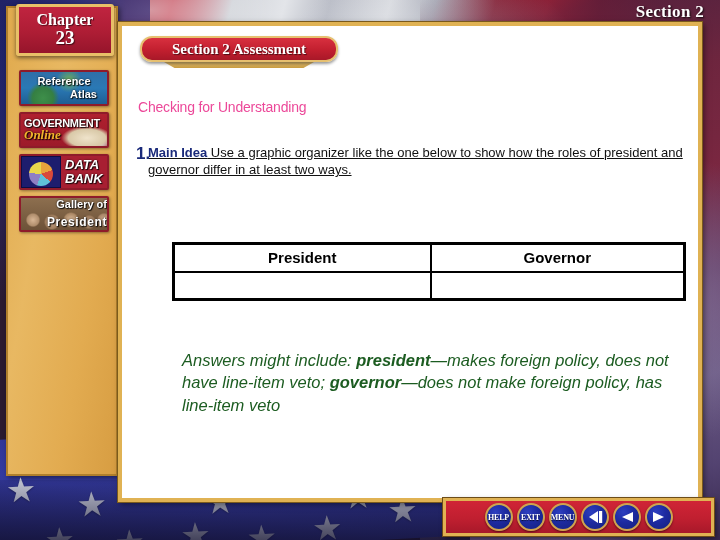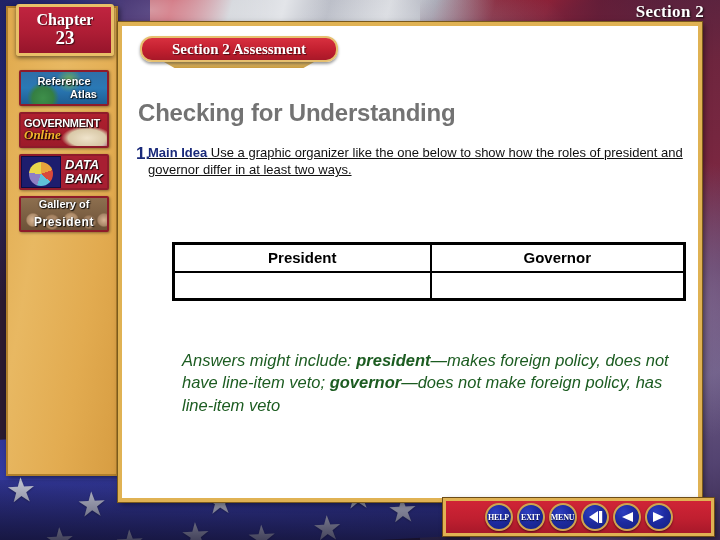--- a/index.html
+++ b/index.html
@@ -169,21 +169,21 @@
   #btn-gallery-presidents .art {
     position: absolute; inset: 0;
     background:
       radial-gradient(circle 9px at 12px 22px, #d8b695 0%, #b08e6d 65%, rgba(176,142,109,0) 80%),
       radial-gradient(circle 10px at 31px 24px, #c9a588 0%, #a3805f 65%, rgba(163,128,95,0) 80%),
       radial-gradient(circle 10px at 50px 22px, #dcbb9b 0%, #ab8865 65%, rgba(171,136,101,0) 80%),
       radial-gradient(circle 9px at 68px 24px, #c9a68a 0%, #9c7a5b 65%, rgba(156,122,91,0) 80%),
       radial-gradient(circle 9px at 83px 22px, #d6b393 0%, #a88668 65%, rgba(168,134,104,0) 80%),
       linear-gradient(180deg, #8d6f4f 0%, #6d5238 100%);
   }
-  #btn-gallery-presidents .cap { align-items: center; text-align: center; }
+  #btn-gallery-presidents .cap { align-items: flex-end; text-align: center; }
   #btn-gallery-presidents .cap .l1 { font-size: 11px; }
   #btn-gallery-presidents .cap .l2 { font-size: 12px; letter-spacing: .6px; margin-top: 6px; }
 
   
   #section-tab {
     position: absolute; right: 16px; top: 2px;
     font-family: "Liberation Serif", serif;
     font-size: 17px; font-weight: bold; color: #ffffff;
     text-shadow: 1px 1px 2px rgba(0,0,0,.8);
     letter-spacing: .3px;
@@ -213,21 +213,21 @@
     white-space: nowrap;
   }
   #banner-ribbon {
     position: absolute; left: 42px; top: 36px; width: 150px; height: 6px;
     background: linear-gradient(180deg, #e8c477 0%, #c79b40 100%);
     clip-path: polygon(0 0, 100% 0, 93% 100%, 7% 100%);
   }
 
   #page-title {
     position: absolute; left: 16px; top: 73px;
-    font-size: 24px; font-weight: bold; color: #737373;
+    font-size: 14px; font-weight: normal; color: #ec4899;
     letter-spacing: -.2px;
   }
 
   #question-block {
     position: absolute; left: 14px; top: 118px; width: 556px;
   }
   #question-block .qnum {
     position: absolute; left: 0; top: 0;
     font-size: 17px; font-weight: bold; color: #1a2a7a;
   }

